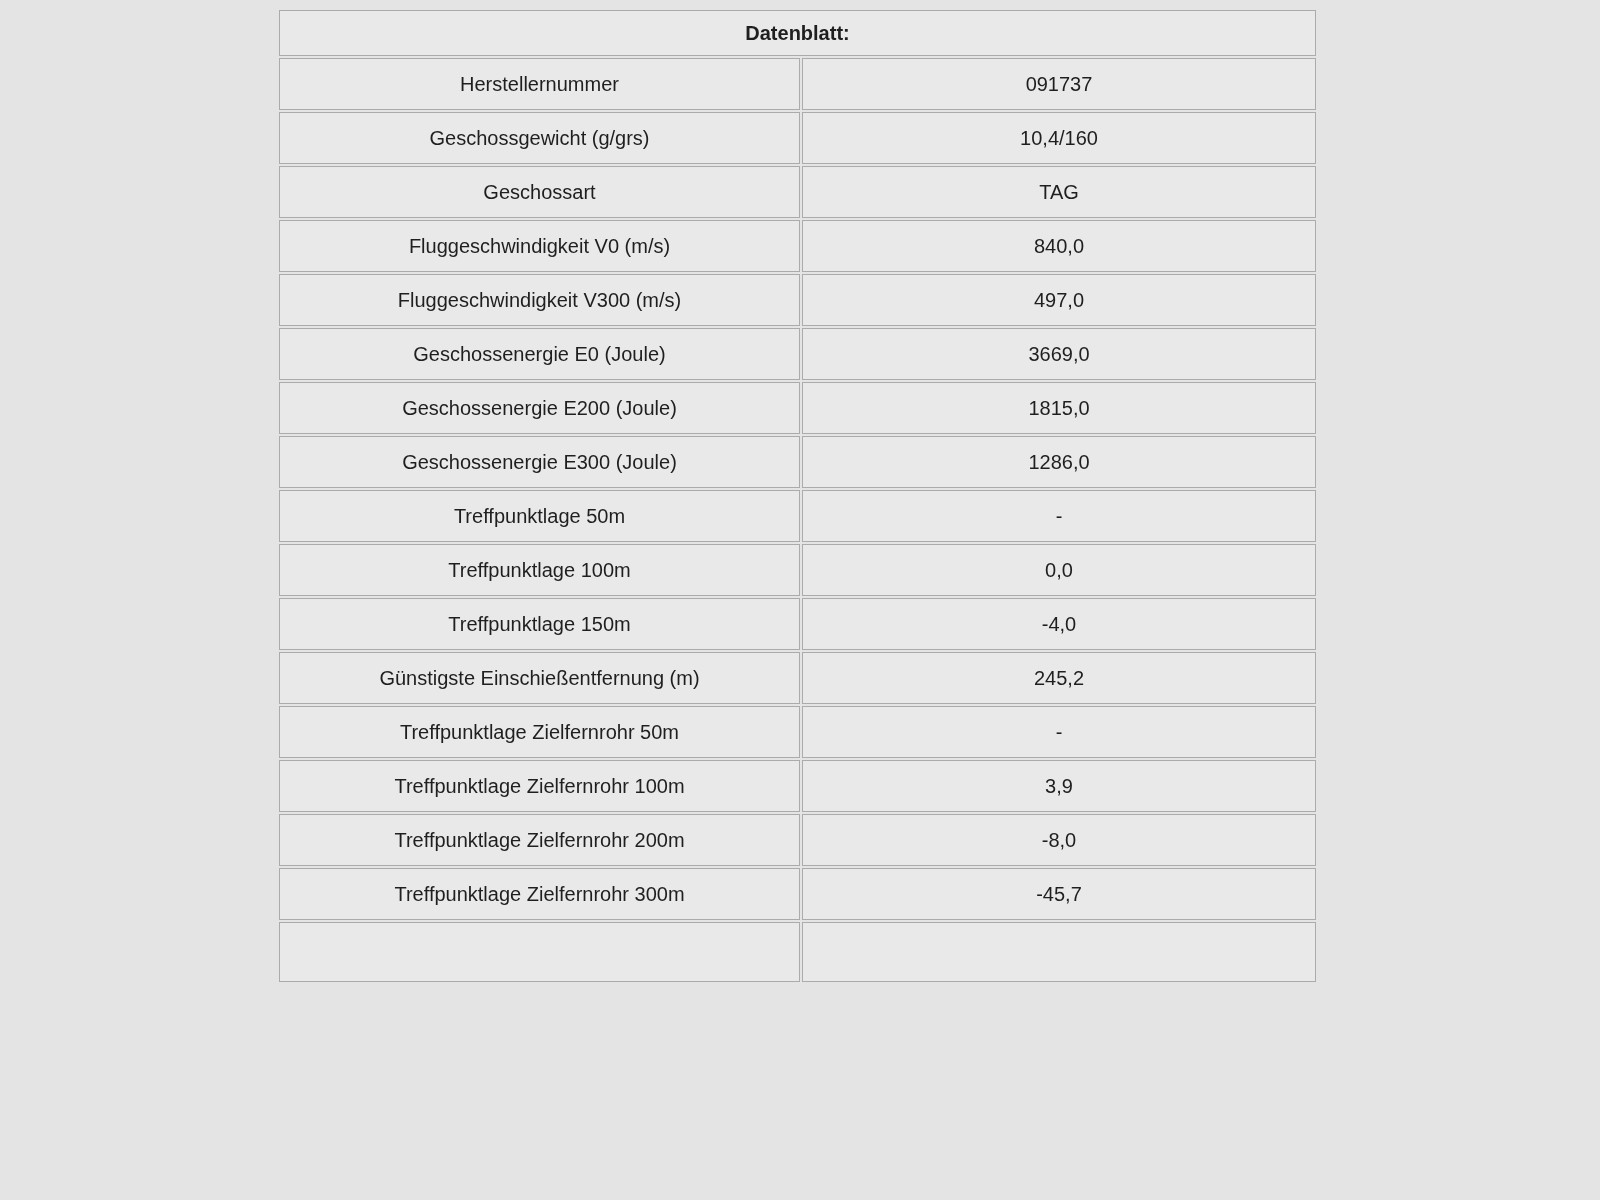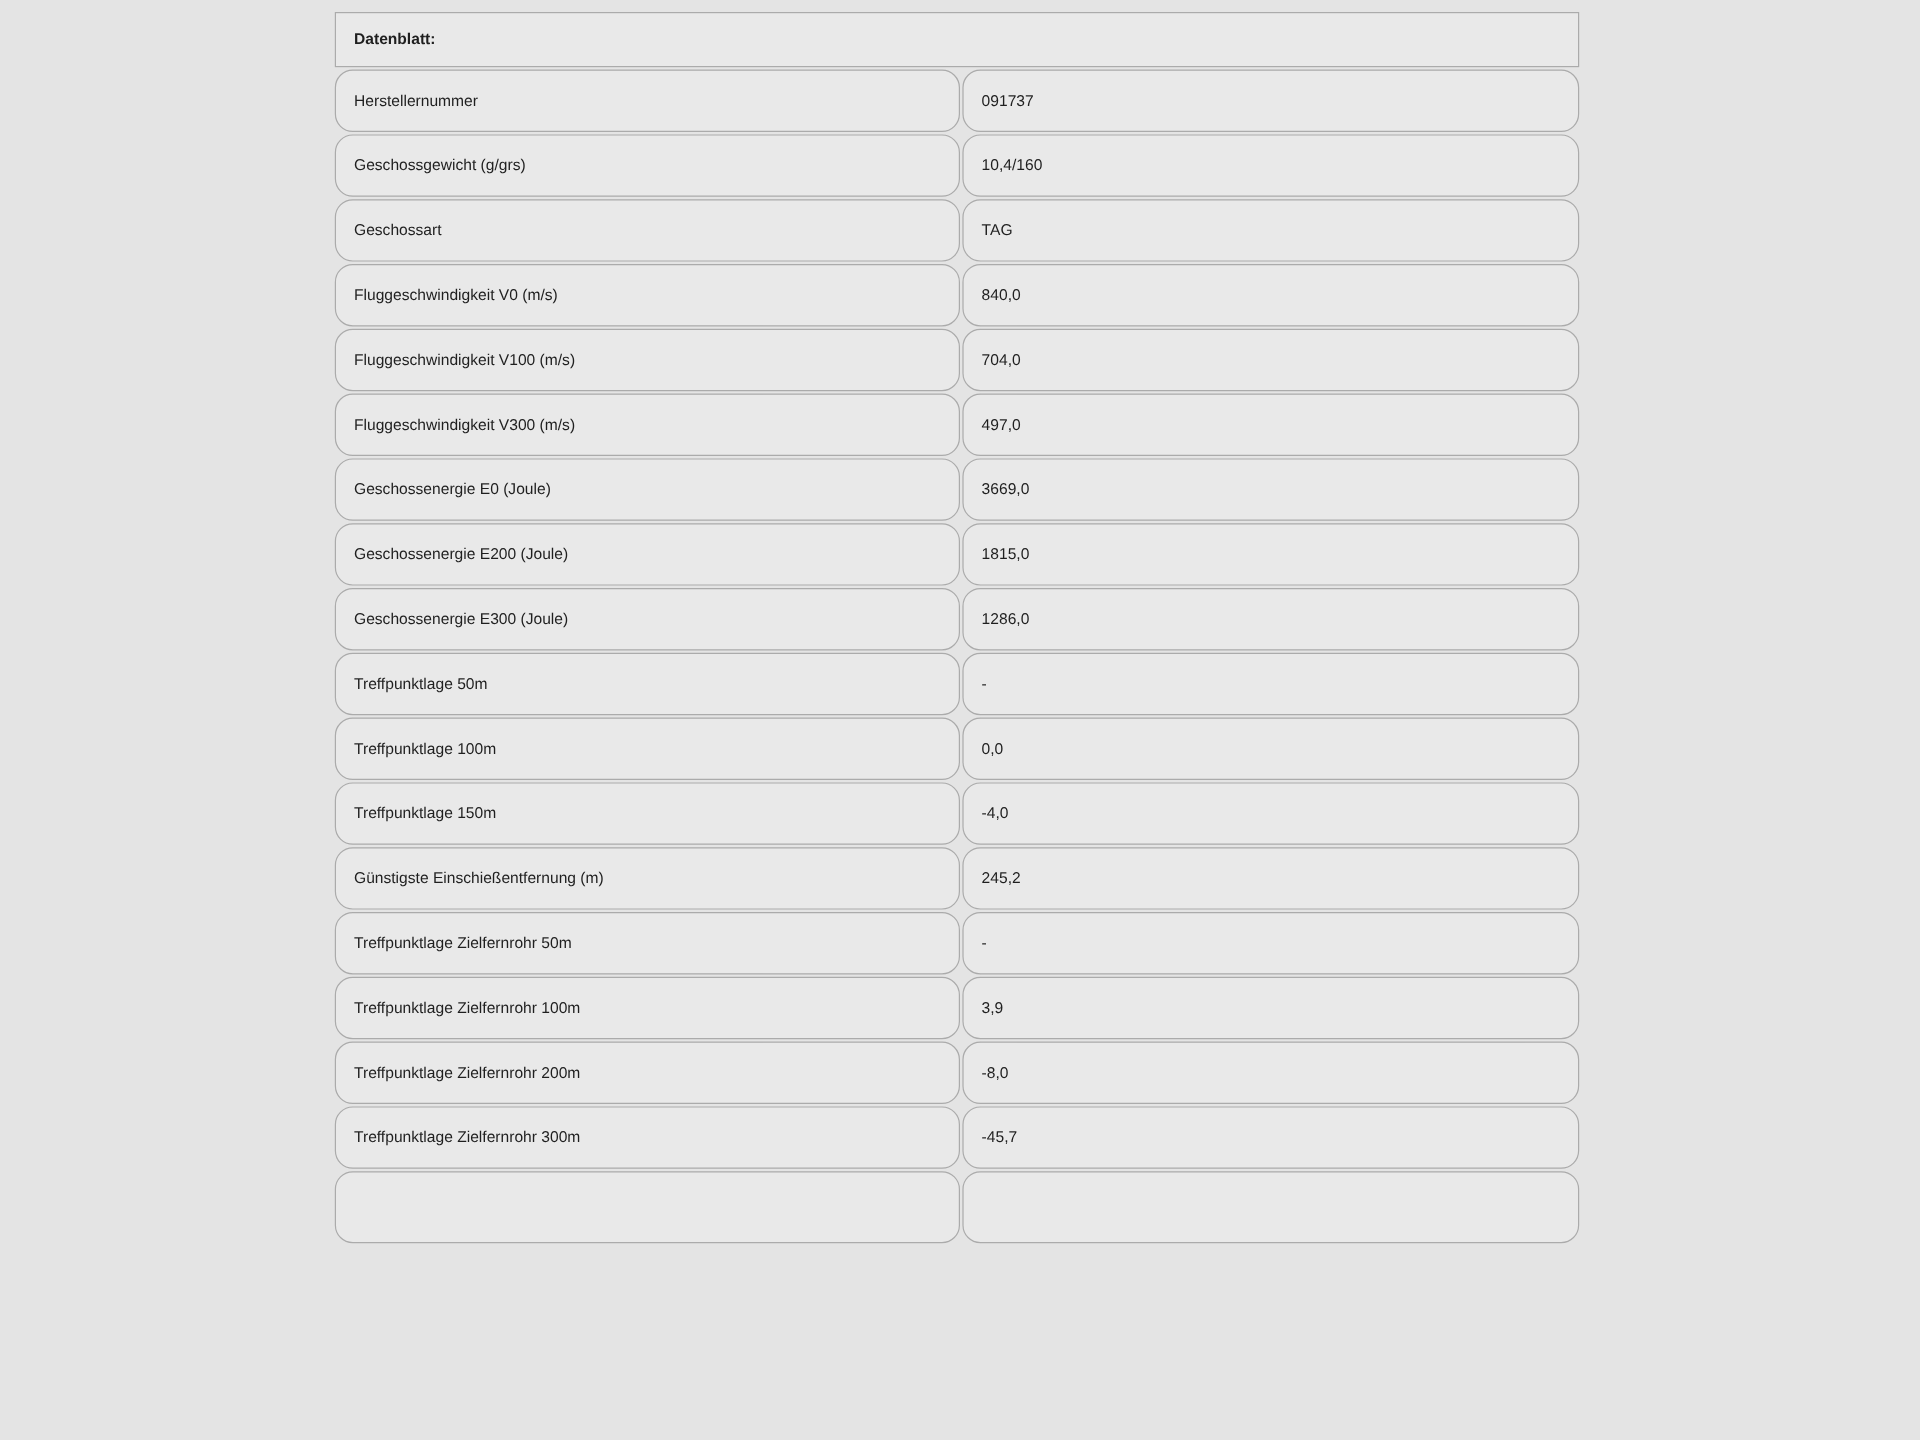--- a/index.html
+++ b/index.html
@@ -20,35 +20,34 @@
     width: 1041px;
     border-collapse: separate;
     border-spacing: 2px;
     table-layout: fixed;
   }
   table.datasheet th,
   table.datasheet td {
     background: #e9e9e9;
     border: 1px solid #ababab;
     color: #1f1f1f;
-    font-size: 13px;
+    font-size: 20px;
     line-height: 22px;
-    text-align: left;
+    text-align: center;
     vertical-align: middle;
     overflow: hidden;
     white-space: nowrap;
   }
   table.datasheet th.title-cell {
     font-weight: 700;
     padding: 11px 15px;
   }
   table.datasheet td {
     font-weight: 400;
     padding: 14px 15px;
-    border-radius: 15px;
   }
   col.c-label { width: 521px; }
   col.c-value { width: 514px; }
   tr.partial td {
     height: 60px; 
   }
 </style>
 </head>
 <body>
 
@@ -73,24 +72,20 @@
     <td>Geschossgewicht (g/grs)</td>
     <td>10,4/160</td>
   </tr>
         <tr>
     <td>Geschossart</td>
     <td>TAG</td>
   </tr>
         <tr>
     <td>Fluggeschwindigkeit V0 (m/s)</td>
     <td>840,0</td>
-  </tr>
-        <tr>
-    <td>Fluggeschwindigkeit V100 (m/s)</td>
-    <td>704,0</td>
   </tr>
         <tr>
     <td>Fluggeschwindigkeit V300 (m/s)</td>
     <td>497,0</td>
   </tr>
         <tr>
     <td>Geschossenergie E0 (Joule)</td>
     <td>3669,0</td>
   </tr>
         <tr>

